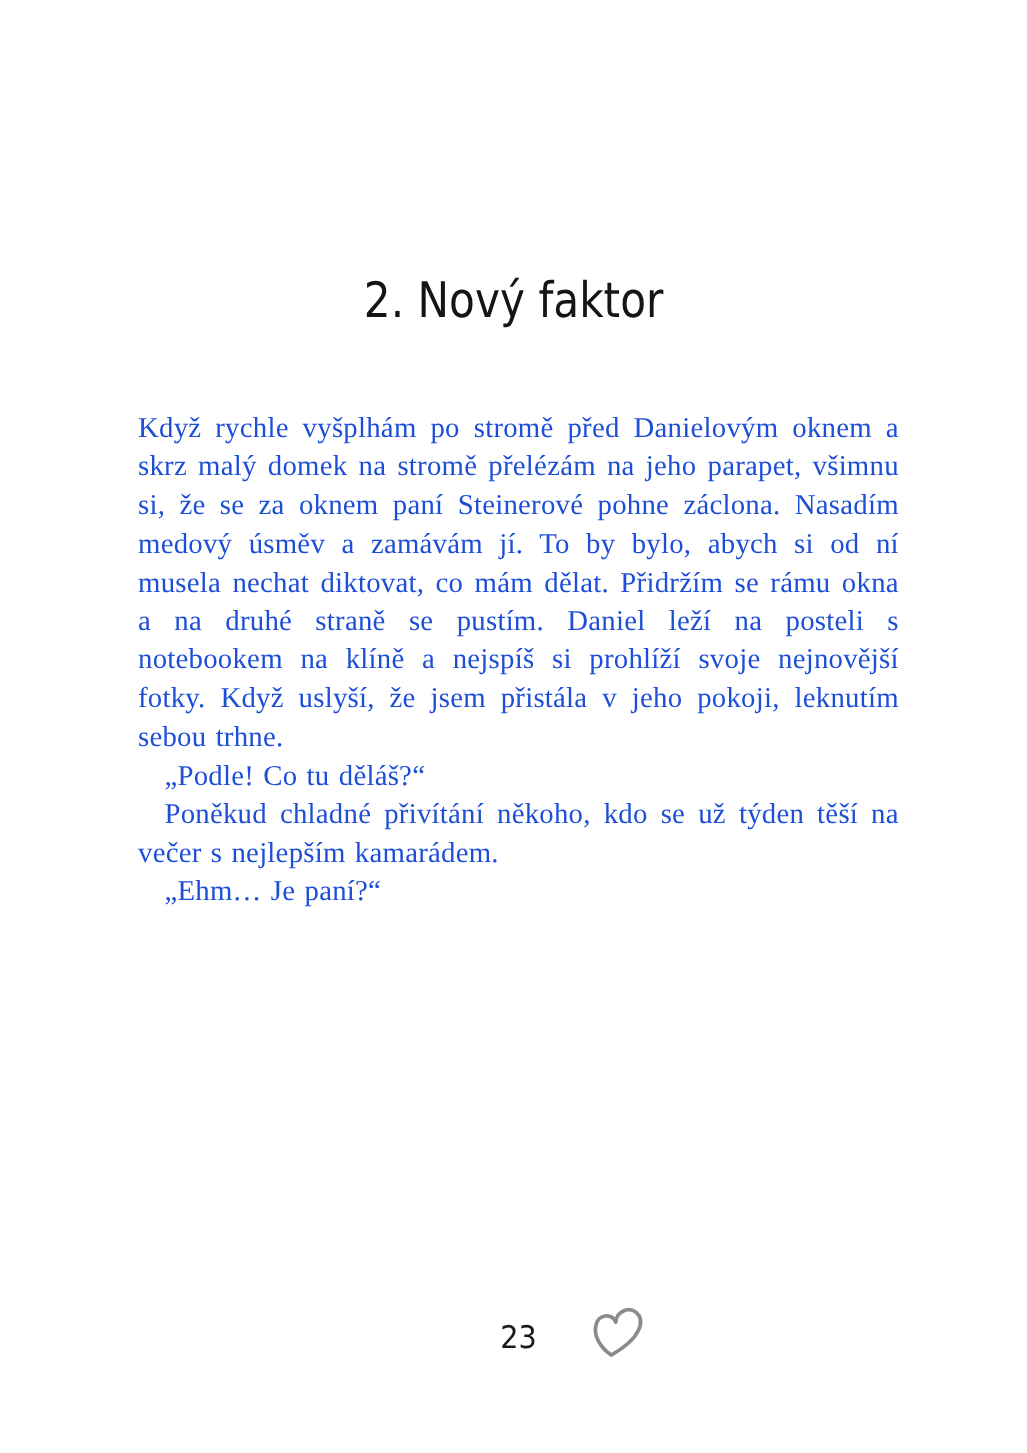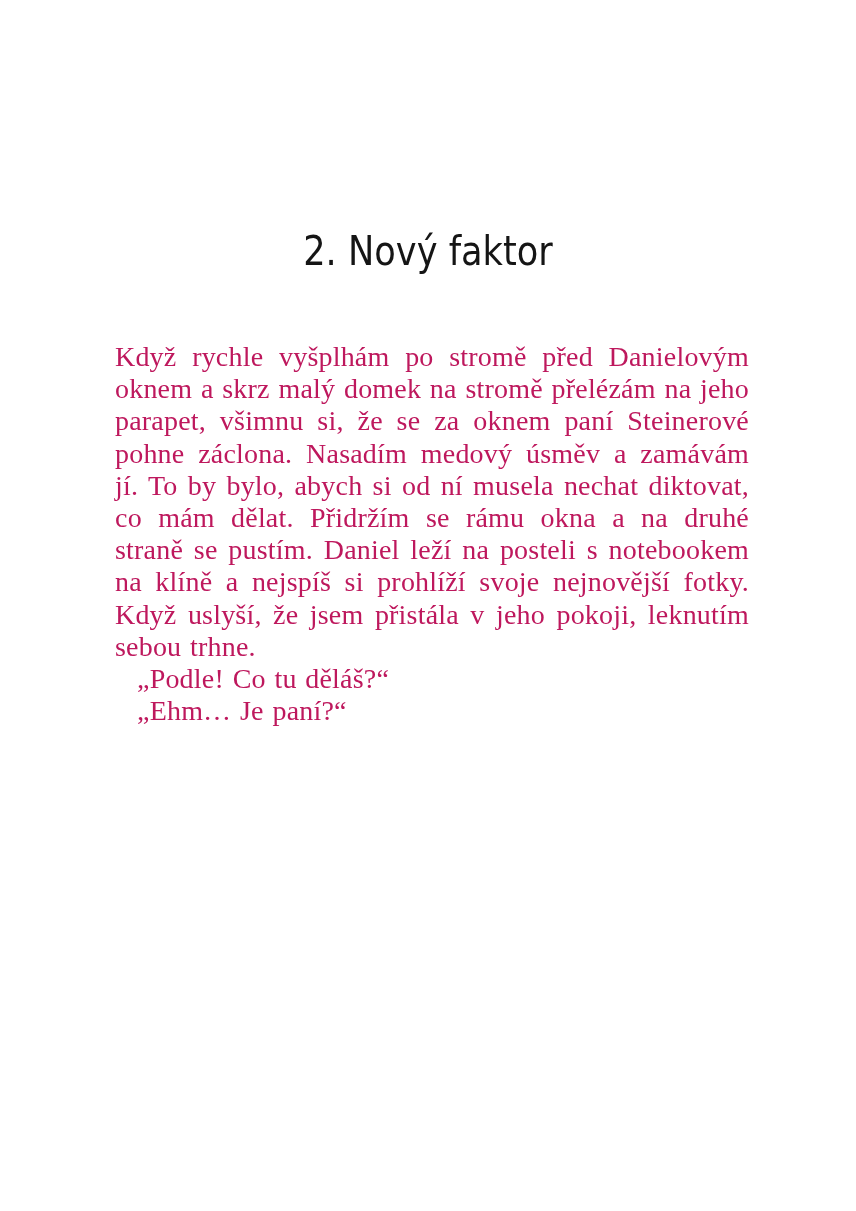--- a/index.html
+++ b/index.html
@@ -32,26 +32,26 @@
     letter-spacing: 0px;
     transform: scale(0.88, 1.02);
     color: #151515;
     white-space: nowrap;
   }
   .body-text {
     position: absolute;
     left: 115px;
     top: 341px;
     width: 634px;
-    font-size: 28px;
+    font-size: 24px;
     line-height: 32.2px;
     text-align: justify;
     letter-spacing: 0.2px;
     word-spacing: 1.5px;
-    color: #be185d;
+    color: #1d4ed8;
   }
   .body-text p {
     margin: 0;
     padding: 0;
     text-indent: 0;
   }
   .body-text p.indent {
     text-indent: 22px;
   }
   .body-text em {
@@ -92,17 +92,30 @@
 </head>
 <body>
 
 <div class="book-page">
 
   <div class="chapter-title">2. Nový faktor</div>
 
   <div class="body-text">
       <p class="para"><span>Když rychle vyšplhám po stromě před Danielovým oknem a skrz malý domek na stromě přelézám na jeho parapet, všimnu si, že se za oknem paní Steinerové pohne záclona. Nasadím medový úsměv a zamávám jí. To by bylo, abych si od ní musela nechat diktovat, co mám dělat. Přidržím se rámu okna a na druhé straně se pustím. Daniel leží na posteli s notebookem na klíně a nejspíš si prohlíží svoje nejnovější fotky. Když uslyší, že jsem přistála v jeho pokoji, leknutím sebou trhne.</span></p>
       <p class="para indent"><span>„Podle! Co tu děláš?“</span></p>
+      <p class="para indent"><span>Poněkud chladné přivítání někoho, kdo se už týden těší na večer s nejlepším kamarádem.</span></p>
       <p class="para indent"><span>„Ehm… Je paní?“</span></p>
     </div>
 
+  <div class="footer">
+    <div class="page-number">23</div>
+    <div class="heart-wrap">
+      <svg viewBox="0 0 50 46" xmlns="http://www.w3.org/2000/svg" aria-hidden="true">
+        <path d="M 15 41
+                 C 6 33, 1 22, 5 13
+                 C 8 5, 19 4.5, 22 13
+                 C 23.5 4, 34.5 0.5, 40.5 6.5
+                 C 47.5 14, 43 29, 15 41 Z" fill="none" stroke="#8b8b8b" stroke-width="3.2" stroke-linejoin="round" stroke-linecap="round"></path>
+      </svg>
+    </div>
+  </div>
 
 </div>
 
 </body></html>

